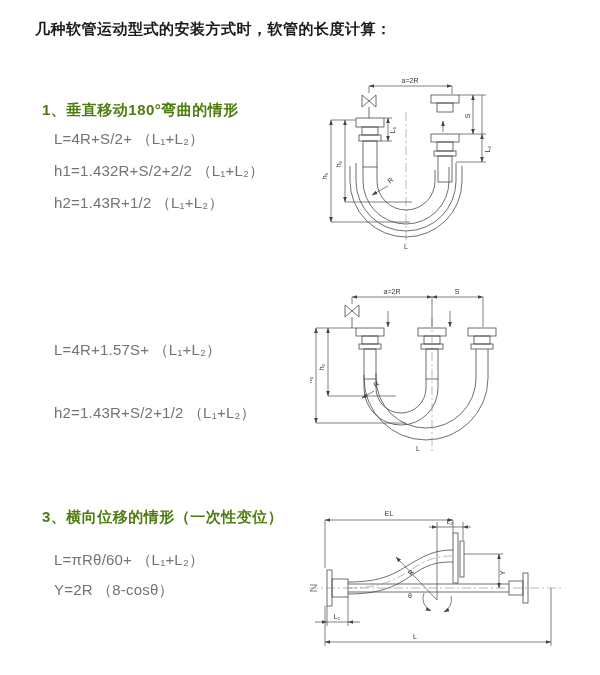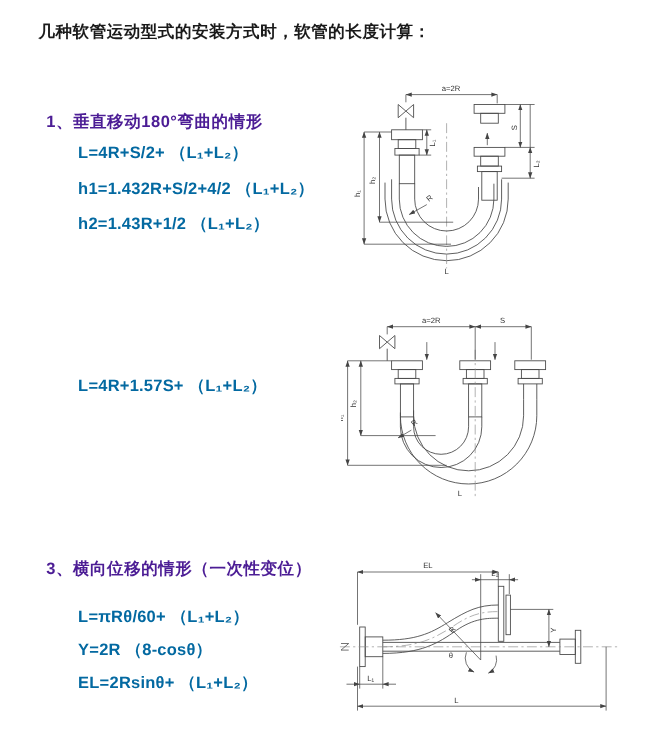--- a/index.html
+++ b/index.html
@@ -1,38 +1,38 @@
 <!DOCTYPE html>
 <html><head>
 <meta charset="utf-8">
 <style>
   html,body{margin:0;padding:0;background:#fff;}
   .page{position:relative;width:600px;height:675px;background:#ffffff;overflow:hidden;
         font-family:"Liberation Sans",sans-serif;}
   .doc-title{position:absolute;left:35px;top:20px;font-size:15px;font-weight:700;
              color:#1a1a1a;letter-spacing:.5px;}
-  .sec-head{position:absolute;left:42px;font-size:15px;font-weight:700;color:#4c1d95;
+  .sec-head{position:absolute;left:42px;font-size:15px;font-weight:700;color:#4d7c0f;
             letter-spacing:.5px;}
-  .formula{position:absolute;left:71px;font-size:15px;color:#0369a1;letter-spacing:.2px;font-weight:bold;}
+  .formula{position:absolute;left:54px;font-size:15px;color:#737373;letter-spacing:.2px;}
   .dia{position:absolute;}
   .dia text{fill:#333;font-family:"Liberation Sans",sans-serif;font-size:7px;}
   .dia .s{stroke:#4a4a4a;stroke-width:.8;fill:none;}
   .dia .d{stroke:#4a4a4a;stroke-width:.7;fill:none;}
   .dia .cl{stroke:#8a8a8a;stroke-width:.6;fill:none;stroke-dasharray:9 3 2 3;}
 </style>
 </head>
 <body>
 
 <div class="page">
 
   <div class="doc-title">几种软管运动型式的安装方式时，软管的长度计算：</div>
 
   <div class="sec-head" style="top:101px">1、垂直移动180°弯曲的情形</div>
   <div class="formula" style="top:130px">L=4R+S/2+ （L₁+L₂）</div>
-  <div class="formula" style="top:162px">h1=1.432R+S/2+4/2 （L₁+L₂）</div>
+  <div class="formula" style="top:162px">h1=1.432R+S/2+2/2 （L₁+L₂）</div>
   <div class="formula" style="top:194px">h2=1.43R+1/2 （L₁+L₂）</div>
 
   <svg class="dia" style="left:312px;top:70px" width="288" height="192" viewBox="0 0 288 192">
     <defs>
       <marker id="ar1" viewBox="0 0 10 10" refX="9.5" refY="5" markerWidth="8" markerHeight="8" orient="auto-start-reverse">
           <path d="M0,1.5 L10,5 L0,8.5 z" fill="#444"></path>
         </marker>
       <pattern id="ht1" width="5" height="5" patternUnits="userSpaceOnUse">
         <path d="M0,0 L5,5 M5,0 L0,5" stroke="#777" stroke-width="0.6"></path>
       </pattern>
@@ -83,20 +83,21 @@
       <text transform="translate(29,94) rotate(-90)" text-anchor="middle">h₂</text>
       <text transform="translate(83,60) rotate(-90)" text-anchor="middle" font-size="6">L₁</text>
       <text transform="translate(158,46) rotate(-90)" text-anchor="middle">S</text>
       <text transform="translate(178,79) rotate(-90)" text-anchor="middle" font-size="6">L₂</text>
       <text transform="translate(80,112) rotate(-40)" text-anchor="middle">R</text>
       <text x="94" y="179" text-anchor="middle" font-size="9">L</text>
     </g>
   </svg>
 
   <div class="formula" style="top:341px">L=4R+1.57S+ （L₁+L₂）</div>
+  <div class="formula" style="top:404px">h2=1.43R+S/2+1/2 （L₁+L₂）</div>
 
   <svg class="dia" style="left:310px;top:283px" width="290" height="175" viewBox="0 0 290 175">
     <defs>
       <marker id="ar2" viewBox="0 0 10 10" refX="9.5" refY="5" markerWidth="8" markerHeight="8" orient="auto-start-reverse">
           <path d="M0,1.5 L10,5 L0,8.5 z" fill="#444"></path>
         </marker>
       <pattern id="ht2" width="5" height="5" patternUnits="userSpaceOnUse">
         <path d="M0,0 L5,5 M5,0 L0,5" stroke="#777" stroke-width="0.6"></path>
       </pattern>
     </defs>
@@ -143,21 +144,20 @@
       <text transform="translate(2,97) rotate(-90)" text-anchor="middle">h₁</text>
       <text transform="translate(14,84) rotate(-90)" text-anchor="middle">h₂</text>
       <text transform="translate(68,103) rotate(-40)" text-anchor="middle">R</text>
       <text x="108" y="168" text-anchor="middle" font-size="8">L</text>
     </g>
   </svg>
 
   <div class="sec-head" style="top:508px">3、横向位移的情形（一次性变位）</div>
   <div class="formula" style="top:551px">L=πRθ/60+ （L₁+L₂）</div>
   <div class="formula" style="top:581px">Y=2R （8-cosθ）</div>
-  <div class="formula" style="top:611px">EL=2Rsinθ+ （L₁+L₂）</div>
 
   <svg class="dia" style="left:303px;top:500px" width="297" height="152" viewBox="0 0 297 152">
     <defs>
       <marker id="ar3" viewBox="0 0 10 10" refX="9.5" refY="5" markerWidth="8" markerHeight="8" orient="auto-start-reverse">
           <path d="M0,1.5 L10,5 L0,8.5 z" fill="#444"></path>
         </marker>
     </defs>
     <g>
       <rect class="s" x="24" y="70" width="5" height="36"></rect>
       <rect class="s" x="29" y="79" width="16" height="18"></rect>

